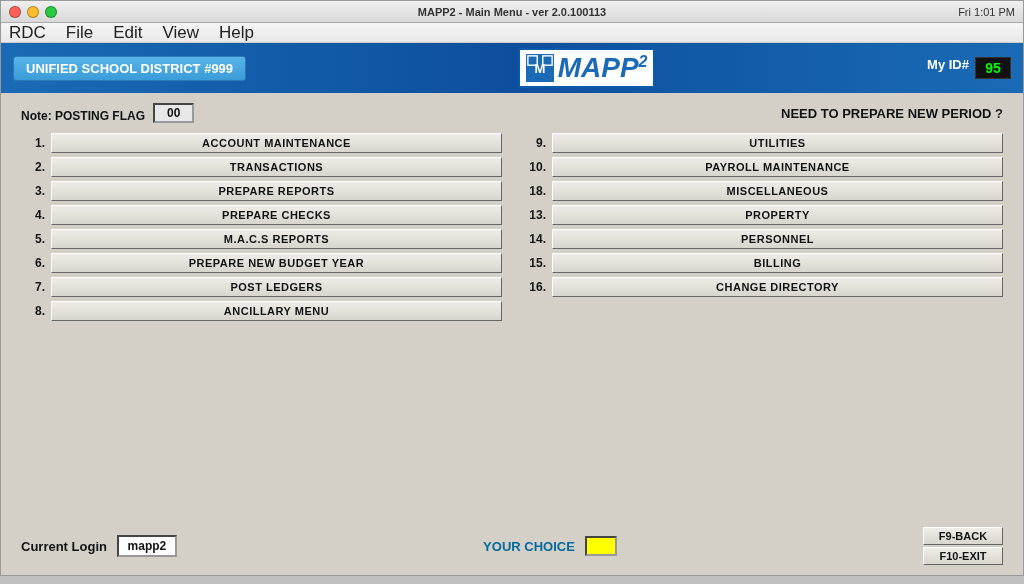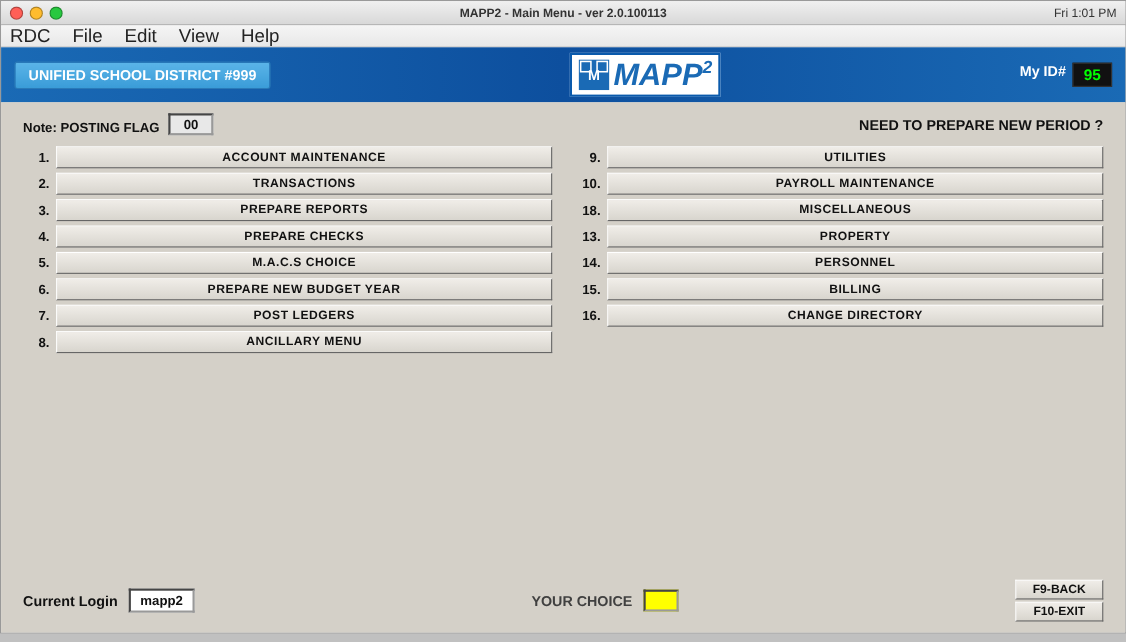--- a/index.html
+++ b/index.html
@@ -274,21 +274,21 @@
       min-width: 60px;
       text-align: center;
     }
 
     .choice-area {
       display: flex;
       align-items: center;
       gap: 10px;
       font-size: 13px;
       font-weight: bold;
-      color: #404040;
+      color: #0369a1;
     }
 
     .choice-input {
       background: #ffff00;
       border: 2px inset #999;
       width: 32px;
       height: 20px;
     }
 
     .function-buttons {
@@ -383,21 +383,21 @@
         <div class="menu-row">
           <span class="menu-number">3.</span>
           <button class="menu-button">PREPARE REPORTS</button>
         </div>
         <div class="menu-row">
           <span class="menu-number">4.</span>
           <button class="menu-button">PREPARE CHECKS</button>
         </div>
         <div class="menu-row">
           <span class="menu-number">5.</span>
-          <button class="menu-button">M.A.C.S CHOICE</button>
+          <button class="menu-button">M.A.C.S REPORTS</button>
         </div>
         <div class="menu-row">
           <span class="menu-number">6.</span>
           <button class="menu-button">PREPARE NEW BUDGET YEAR</button>
         </div>
         <div class="menu-row">
           <span class="menu-number">7.</span>
           <button class="menu-button">POST LEDGERS</button>
         </div>
         <div class="menu-row">

